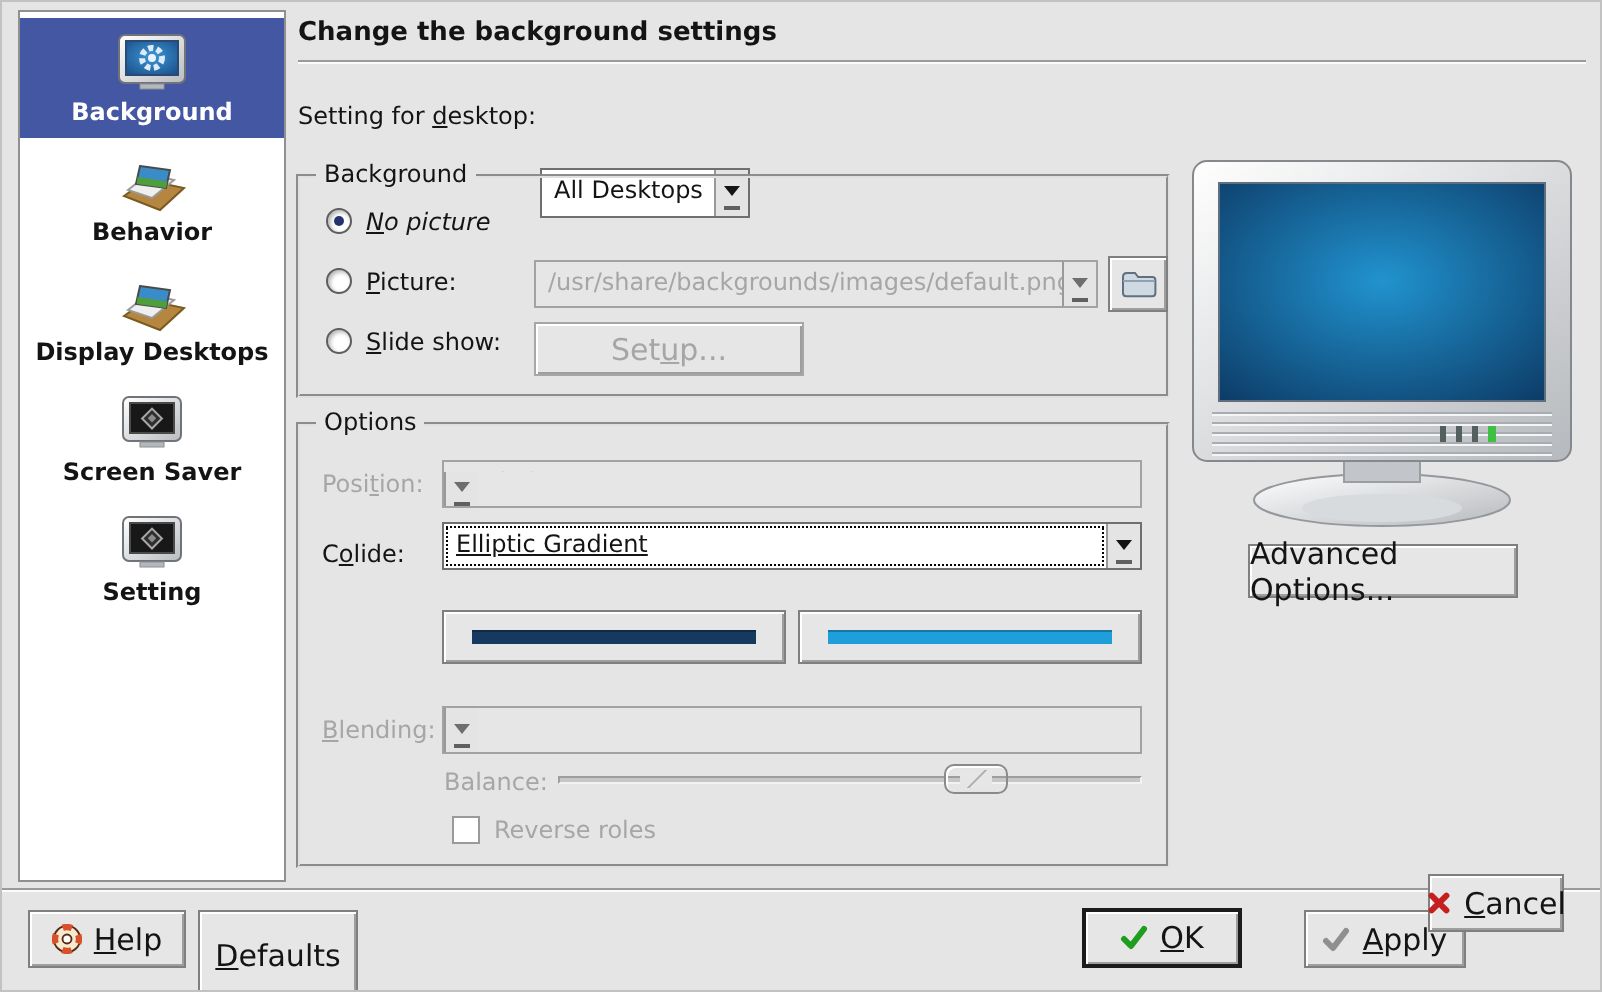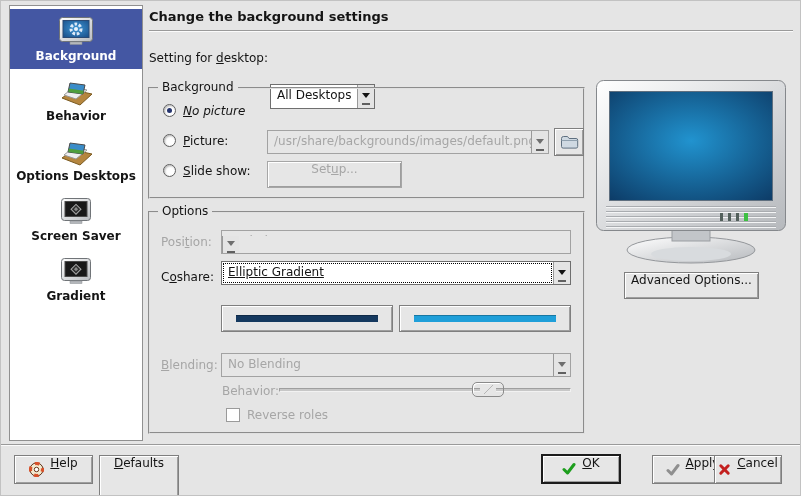--- a/index.html
+++ b/index.html
@@ -49,24 +49,24 @@
   .combo-arrow { width:17px; background:#e4e4e4; border-left:1px solid #999;
     display:flex; flex-direction:column; align-items:center; justify-content:center; }
   .tri { width:0; height:0; border:4px solid transparent; border-top:5px solid #141414; margin-top:5px; }
   .bar { width:8px; height:2px; background:#606060; margin-top:1px; }
   .combo.disabled { background:#e6e6e6; border-color:#a2a2a2; }
   .combo.disabled .combo-text { color:#a6a6a6; }
   .combo.disabled .tri { border-top-color:#6e6e6e; }
   .combo.focused .combo-text { outline:1px dotted #000; outline-offset:-2px; }
 
   
-  .btn { position:absolute; display:flex; justify-content:center; gap:6px;
+  .btn { position:absolute; display:flex; align-items:center; justify-content:center; gap:6px;
     background:#e6e6e6; border:1px solid #7f7f7f;
     box-shadow: inset 1px 1px 0 #ffffff, inset -1px -1px 0 #9e9e9e;
-    font-size:12px; color:#141414; cursor:default; }
+    font-size:15px; color:#141414; cursor:default; }
   .btn.default { border:2px solid #1c1c1c; }
   .btn.disabled { color:#a6a6a6; border-color:#a6a6a6; }
   .btn .bicon { display:flex; align-items:center; }
 
   
   .radio { position:absolute; width:13px; height:13px; border-radius:50%;
     background:#fff; border:1px solid #5e5e5e; box-shadow:inset 1px 1px 2px rgba(0,0,0,.3); }
   .radio.on::after { content:""; position:absolute; inset:3px; border-radius:50%; background:#25346e; }
   .checkbox { position:absolute; width:14px; height:14px; background:#fff; border:1px solid #9a9a9a; }
 
@@ -134,21 +134,21 @@
 
   <div class="side-item">
     <span class="sicon">
       <svg width="36" height="30" viewBox="0 0 36 30">
         <polygon points="4,22 15,14 34,18 22,29" fill="#b5863f" stroke="#7a5a20"></polygon>
         <polygon points="6,19 16,11 29,14 18,23" fill="#efefef" stroke="#9a9a9a"></polygon>
         <polygon points="12,7 27,9 25,18 10,16" fill="#3a8cc8" stroke="#4a4a4a"></polygon>
         <polygon points="10.8,12.5 25.7,14.7 25,18 10.4,16" fill="#4f9e3c"></polygon>
       </svg>
     </span>
-    <span class="slabel">Options Desktops</span>
+    <span class="slabel">Display Desktops</span>
   </div>
 
   <div class="side-item">
     <span class="sicon">
       <svg width="36" height="30" viewBox="0 0 36 30">
         <rect x="3.5" y="2.5" width="29" height="22" rx="3" fill="url(#si-case)" stroke="#707478"></rect>
         <rect x="7" y="5.5" width="22" height="15" fill="#181818" stroke="#4a4a4a"></rect>
         <rect x="14.7" y="9.7" width="7" height="7" fill="#2e2e2e" stroke="#a8a8a8" transform="rotate(45 18 13)"></rect>
         <rect x="16.6" y="11.6" width="3" height="3" fill="#8a8a8a" transform="rotate(45 18 13)"></rect>
         <rect x="12" y="25" width="12" height="2.5" fill="#b4b7bb" stroke="#8c8f93" stroke-width="0.5"></rect>
@@ -160,21 +160,21 @@
   <div class="side-item">
     <span class="sicon">
       <svg width="36" height="30" viewBox="0 0 36 30">
         <rect x="3.5" y="2.5" width="29" height="22" rx="3" fill="url(#si-case)" stroke="#707478"></rect>
         <rect x="7" y="5.5" width="22" height="15" fill="#181818" stroke="#4a4a4a"></rect>
         <rect x="14.7" y="9.7" width="7" height="7" fill="#2e2e2e" stroke="#a8a8a8" transform="rotate(45 18 13)"></rect>
         <rect x="16.6" y="11.6" width="3" height="3" fill="#8a8a8a" transform="rotate(45 18 13)"></rect>
         <rect x="12" y="25" width="12" height="2.5" fill="#b4b7bb" stroke="#8c8f93" stroke-width="0.5"></rect>
       </svg>
     </span>
-    <span class="slabel">Gradient</span>
+    <span class="slabel">Setting</span>
   </div>
 </div>
 
 <div class="page-title">Change the background settings</div>
 <div class="title-rule"></div>
 
 <div class="lbl" style="left:148px; top:50px;"><span>Setting for </span><span class="u">d</span><span>esktop:</span></div>
 <div class="combo" style="left:269px; top:43px; width:105px; height:25px;margin-top:40px;">
   <div class="combo-text">All Desktops</div>
   <div class="combo-arrow">
@@ -220,46 +220,45 @@
 
 <div class="lbl dis" style="left:160px; top:234px;"><span>Posi</span><span class="u">t</span><span>ion:</span></div>
 <div class="combo disabled" style="left:220px; top:229px; width:350px; height:24px;flex-direction:column;">
   <div class="combo-text">Scaled</div>
   <div class="combo-arrow">
       <span class="tri"></span>
       <span class="bar"></span>
     </div>
 </div>
 
-<div class="lbl" style="left:160px; top:269px;"><span>C</span><span class="u">o</span><span>share:</span></div>
+<div class="lbl" style="left:160px; top:269px;"><span>C</span><span class="u">o</span><span>lide:</span></div>
 <div class="combo focused" style="left:220px; top:260px; width:350px; height:24px;text-decoration:underline;">
   <div class="combo-text">Elliptic Gradient</div>
   <div class="combo-arrow">
       <span class="tri"></span>
       <span class="bar"></span>
     </div>
 </div>
 
 <div class="color-btn" style="left:220px; top:304px;">
   <span class="color-stripe" style="background-color: rgb(21, 57, 95);"></span>
 </div>
 <div class="color-btn" style="left:398px; top:304px;">
   <span class="color-stripe" style="background-color: rgb(31, 159, 217);"></span>
 </div>
 
 <div class="lbl dis" style="left:160px; top:357px;"><span></span><span class="u">B</span><span>lending:</span></div>
 <div class="combo disabled" style="left:220px; top:352px; width:350px; height:24px;">
-  <div class="combo-text">No Blending</div>
-  <div class="combo-arrow">
-      <span class="tri"></span>
-      <span class="bar"></span>
-    </div>
-</div>
-
-<div class="lbl dis" style="left:221px; top:383px;">Behavior:</div>
+  <div class="combo-arrow">
+      <span class="tri"></span>
+      <span class="bar"></span>
+    </div>
+</div>
+
+<div class="lbl dis" style="left:221px; top:383px;">Balance:</div>
 <div class="slider">
   <div class="slider-track"></div>
   <div class="slider-handle" style="--bal: 75;"></div>
 </div>
 
 <span class="checkbox" style="left:225px; top:407px;"></span>
 <div class="lbl dis" style="left:246px; top:407px;text-align:center;">Reverse roles</div>
 
 <div class="abs" style="left:595px; top:78px; width:190px; height:186px;">
   <svg width="190" height="186" viewBox="0 0 190 186">
@@ -321,20 +320,20 @@
 
 <div class="btn" style="left:627px; top:454px; width:81px; height:29px;margin-left:24px;">
   <span class="bicon">
     <svg width="14" height="14" viewBox="0 0 14 14">
         <path d="M2 7.5 L5.5 11 L12 2.5" fill="none" stroke="#8f8f8f" stroke-width="3" stroke-linecap="round" stroke-linejoin="round"></path>
       </svg>
   </span>
   <span><span></span><span class="u">A</span><span>pply</span></span>
 </div>
 
-<div class="btn" style="left:713px; top:454px; width:68px; height:29px;">
+<div class="btn" style="left:713px; top:436px; width:68px; height:29px;">
   <span class="bicon">
     <svg width="13" height="13" viewBox="0 0 14 14">
         <path d="M3 3 L11 11 M11 3 L3 11" stroke="#c3201f" stroke-width="3.2" stroke-linecap="round"></path>
       </svg>
   </span>
   <span><span></span><span class="u">C</span><span>ancel</span></span>
 </div>
 
 </body></html>

